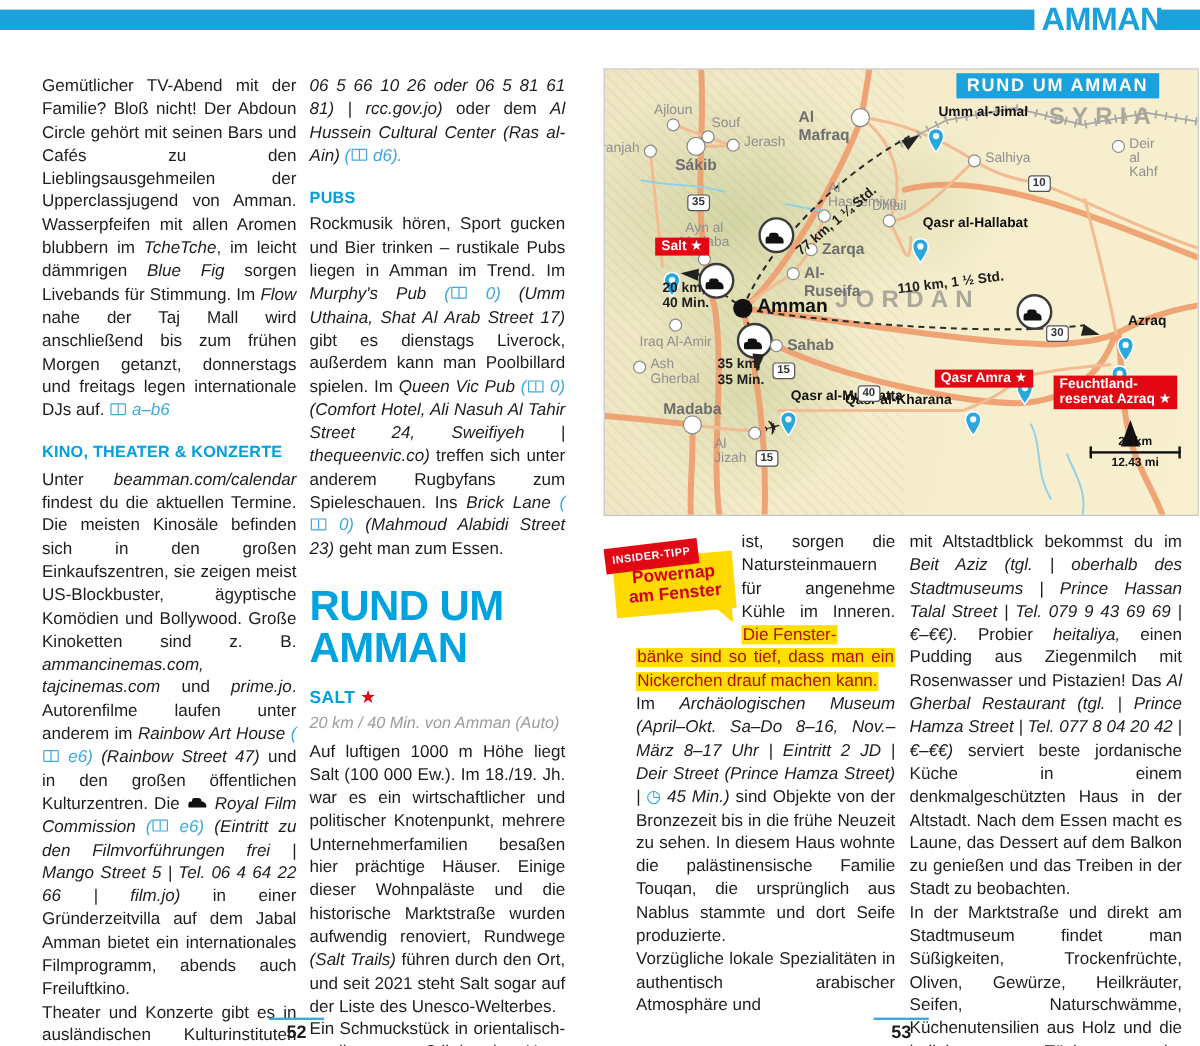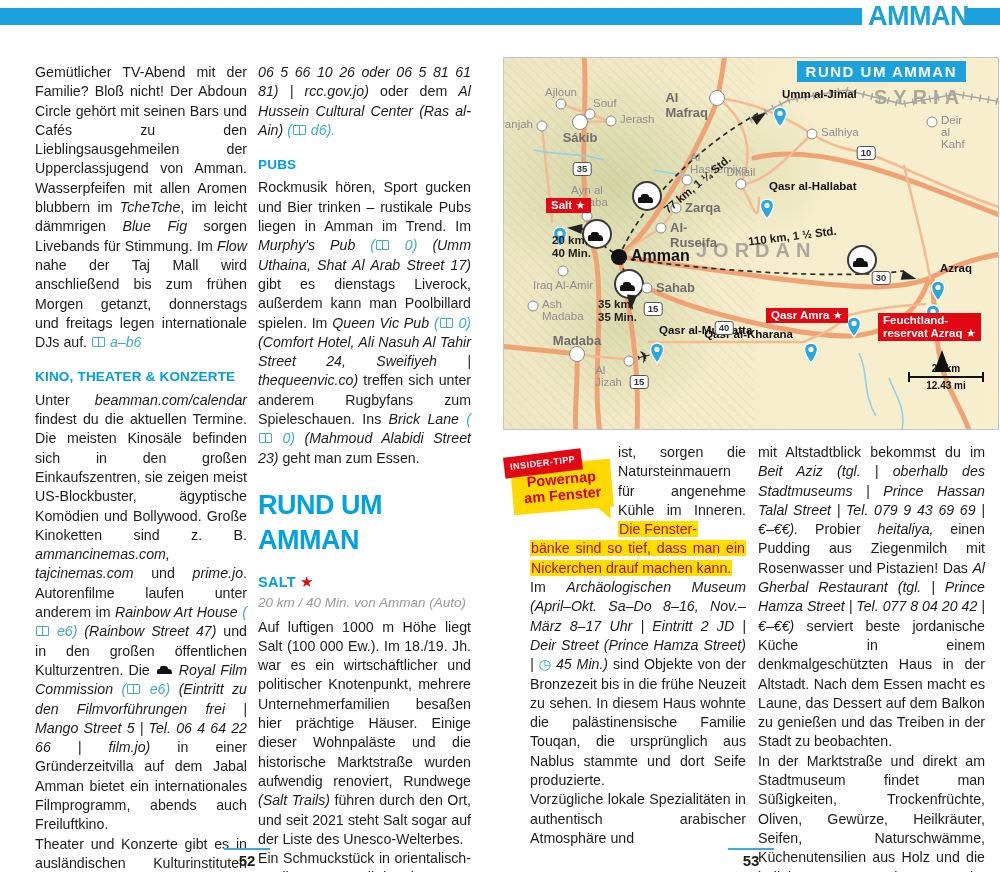--- a/index.html
+++ b/index.html
@@ -12,21 +12,21 @@
     font-size:27px;font-weight:bold;color:#1ba1dc;letter-spacing:-0.5px;}
   
   .col{position:absolute;top:63px;font-size:14.2px;line-height:19.3px;text-align:justify;}
   #col1{left:35px;width:212px;}
   #col2{left:258px;width:213px;}
   #col3{left:530px;top:443px;width:216px;}
   #col4{left:758px;top:443px;width:227px;}
   .sec-h{color:#009fdd;font-weight:bold;font-size:13.5px;letter-spacing:.2px;margin:0 0 4px 0;text-align:left;}
   .sec-h.mt{margin-top:15px;}
   p.body{margin:0;}
-  .big-h{color:#00a3e0;font-weight:bold;font-size:27px;line-height:35px;letter-spacing:-.5px;
+  .big-h{color:#00a3e0;font-weight:bold;font-size:35px;line-height:35px;letter-spacing:-.5px;
          margin:20px 0 14px 0;text-align:left;}
   .salt-h{margin:6px 0 1px 0;text-align:left;}
   .salt-h .lbl{color:#009fdd;font-weight:bold;font-size:14.5px;letter-spacing:.3px;}
   .salt-h .star{color:#e30613;font-size:15px;}
   .subtitle{color:#9b9b9b;font-style:italic;font-size:13.5px;margin:0 0 5px 0;text-align:left;}
   .seg-i{font-style:italic;}
   .seg-bi{font-style:italic;color:#3fa9dc;}
   .seg-hl{background:#ffdf00;color:#b01005;padding:0 1px;box-decoration-break:clone;-webkit-box-decoration-break:clone;}
   .seg-clock{color:#2aa7db;font-style:normal;}
   .ic-mapref{display:inline-block;width:11px;height:8px;border:1px solid #3fa9dc;border-radius:1px;position:relative;margin:0 1px;}
@@ -275,21 +275,21 @@
         <span class="dot"></span>
         <span class="lbl" style="white-space: pre-line;">Ayn al
 Madaba</span>
       </div>
       <div class="city lp-below" style="left: 59px; top: 213px;">
         <span class="dot"></span>
         <span class="lbl" style="white-space: pre-line;">Iraq Al-Amir</span>
       </div>
       <div class="city lp-right" style="left: 29px; top: 248px;">
         <span class="dot"></span>
-        <span class="lbl" style="white-space: pre-line;">Ash Madaba</span>
+        <span class="lbl" style="white-space: pre-line;">Ash Gherbal</span>
       </div>
       <div class="city lp-right bold-gray" style="left: 143px; top: 230px;">
         <span class="dot"></span>
         <span class="lbl" style="white-space: pre-line;">Sahab</span>
       </div>
       <div class="city big lp-above bold-gray" style="left: 73px; top: 296px;">
         <span class="dot"></span>
         <span class="lbl" style="white-space: pre-line;">Madaba</span>
       </div>
       <div class="city lp-left-below" style="left: 125px; top: 303px;">
@@ -364,21 +364,21 @@
     </div>
 
   <div class="capital" id="capital" style="left: 115px; top: 199px;">
     <span class="dot"></span>
     <span class="lbl">Amman</span>
   </div>
 
   <div>
 
   <div class="red-label" style="left: 42px; top: 140px; white-space: pre-line;">Salt ★</div>
-      <div class="red-label" style="left: 262px; top: 250px; white-space: pre-line;">Qasr Amra ★</div>
+      <div class="red-label" style="left: 275px; top: 250px; white-space: pre-line;">Qasr Amra ★</div>
       <div class="red-label" style="left: 374px; top: 255px; white-space: pre-line;">Feuchtland-
 reservat Azraq ★</div>
     </div>
 
   <div>
 
   <div class="route-label" style="left: 152px; top: 120px; transform: rotate(-40deg); white-space: pre-line;">77 km, 1 ¼ Std.</div>
       <div class="route-label" style="left: 244px; top: 172px; transform: rotate(-7deg); white-space: pre-line;">110 km, 1 ½ Std.</div>
       <div class="route-label" style="left: 48px; top: 176px; white-space: pre-line;">20 km,
 40 Min.</div>

